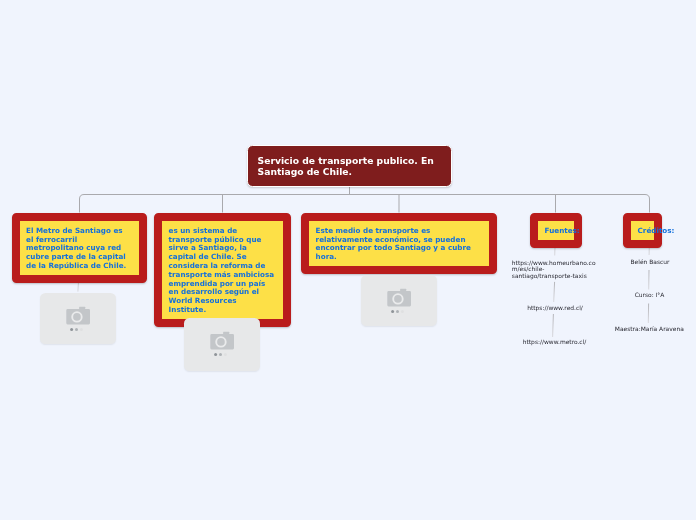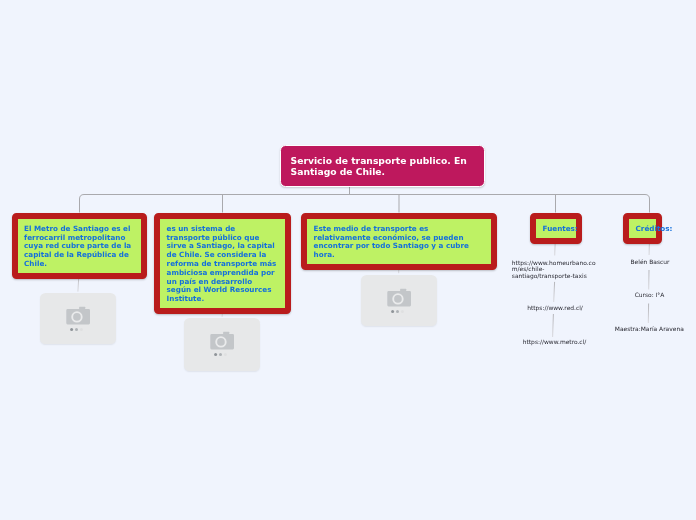--- a/index.html
+++ b/index.html
@@ -1,23 +1,23 @@
 <!DOCTYPE html>
 <html><head>
 <meta charset="utf-8">
 <style>
   html,body{margin:0;padding:0;}
   body{width:696px;height:520px;background:#f0f4fd;font-family:"DejaVu Sans",sans-serif;overflow:hidden;
        -webkit-font-smoothing:antialiased;}
   #stage{position:relative;width:696px;height:520px;transform:translateZ(0);}
   .node{position:absolute;box-sizing:border-box;}
-  .title-box{background:#be185d;color:#ffffff;border:1.6px solid #ffffff;border-radius:5.5px;font-weight:bold;
+  .title-box{background:#7f1d1d;color:#ffffff;border:1.6px solid #ffffff;border-radius:5.5px;font-weight:bold;
              font-size:9.2px;line-height:11.2px;padding:8.6px 9.6px;
-             box-shadow:0 1px 2px rgba(0,0,0,0.18);margin-left:33px;}
-  .leaf{background:#bef264;border:6px solid #b91c1c;border-radius:4.5px;color:#1470dc;
+             box-shadow:0 1px 2px rgba(0,0,0,0.18);}
+  .leaf{background:#fde047;border:8px solid #b91c1c;border-radius:4.5px;color:#1470dc;
         font-weight:bold;font-size:7.2px;line-height:8.8px;padding:6.4px 6.6px 4.2px;
         box-shadow:0 1px 2px rgba(0,0,0,0.22);}
   .pill{padding:6.6px 6.6px 4px;}
   .ph{position:absolute;background:#e7e8e9;border-radius:5.5px;box-shadow:0 1px 1.5px rgba(0,0,0,0.07);}
   .phicon{position:absolute;left:50%;top:50%;width:26px;height:26px;transform:translate(-50%,-50%) translateY(0.6px);overflow:visible;}
   .txtnode{position:absolute;font-size:5.95px;color:#2a2a33;line-height:6.9px;text-align:center;}
   svg.lines{position:absolute;left:0;top:0;width:696px;height:520px;pointer-events:none;}
 </style>
 </head>
 <body>

